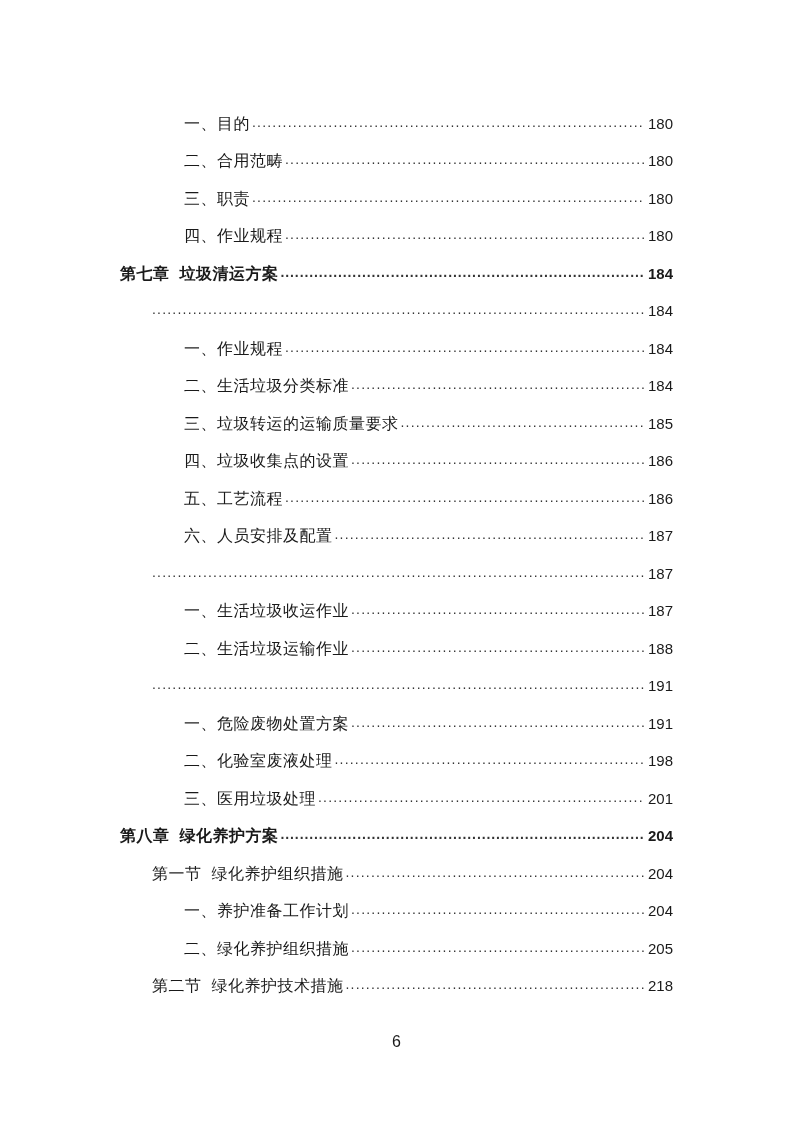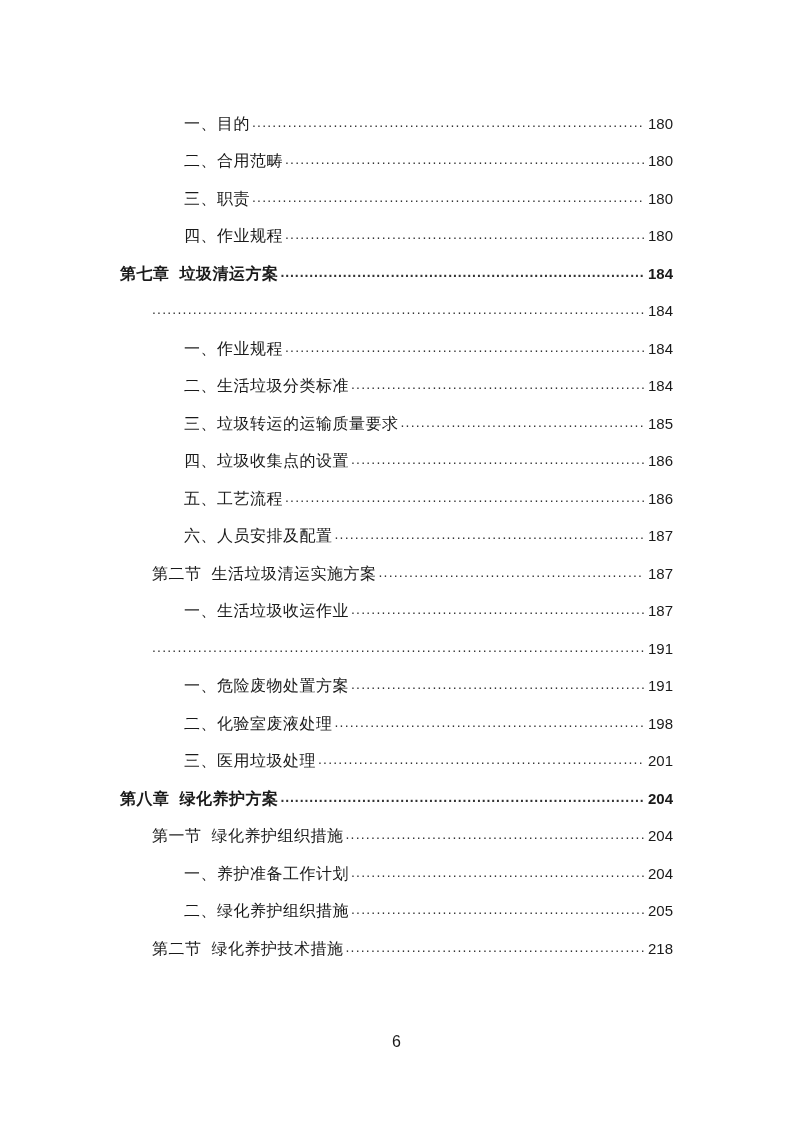--- a/index.html
+++ b/index.html
@@ -138,28 +138,32 @@
     <span class="toc-title"><span>五、</span><span>工艺流程</span></span>
     <span class="toc-leader"></span>
     <span class="toc-page">186</span>
   </div>
   <div class="toc-row level-2">
     <span class="toc-title"><span>六、</span><span>人员安排及配置</span></span>
     <span class="toc-leader"></span>
     <span class="toc-page">187</span>
   </div>
   <div class="toc-row level-1">
-    <span class="toc-title"><span>第二节</span><span class="gap"></span><span>生活垃圾清运实施方案</span></span>
     <span class="toc-leader"></span>
     <span class="toc-page">187</span>
   </div>
   <div class="toc-row level-2">
     <span class="toc-title"><span>一、</span><span>生活垃圾收运作业</span></span>
     <span class="toc-leader"></span>
     <span class="toc-page">187</span>
+  </div>
+  <div class="toc-row level-2">
+    <span class="toc-title"><span>二、</span><span>生活垃圾运输作业</span></span>
+    <span class="toc-leader"></span>
+    <span class="toc-page">188</span>
   </div>
   <div class="toc-row level-1">
     <span class="toc-leader"></span>
     <span class="toc-page">191</span>
   </div>
   <div class="toc-row level-2">
     <span class="toc-title"><span>一、</span><span>危险废物处置方案</span></span>
     <span class="toc-leader"></span>
     <span class="toc-page">191</span>
   </div>

